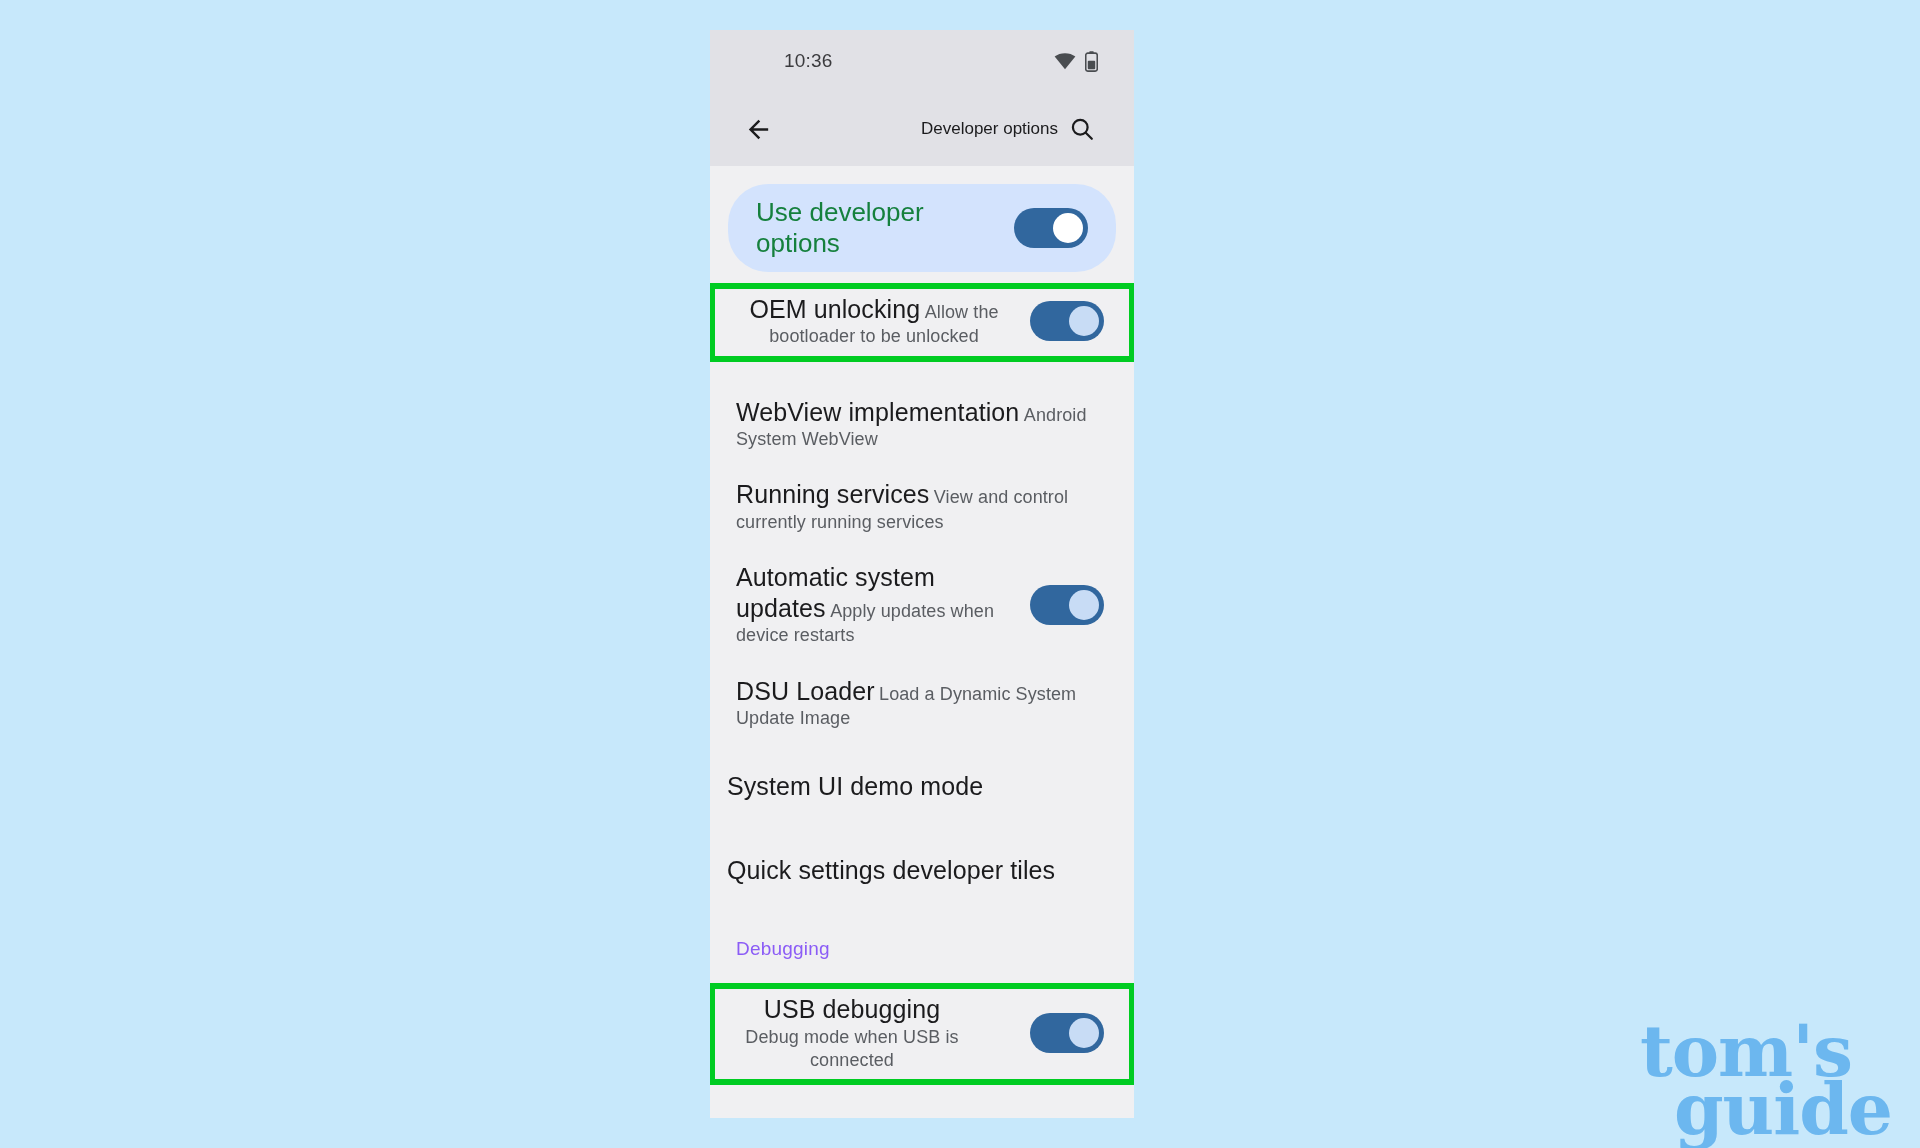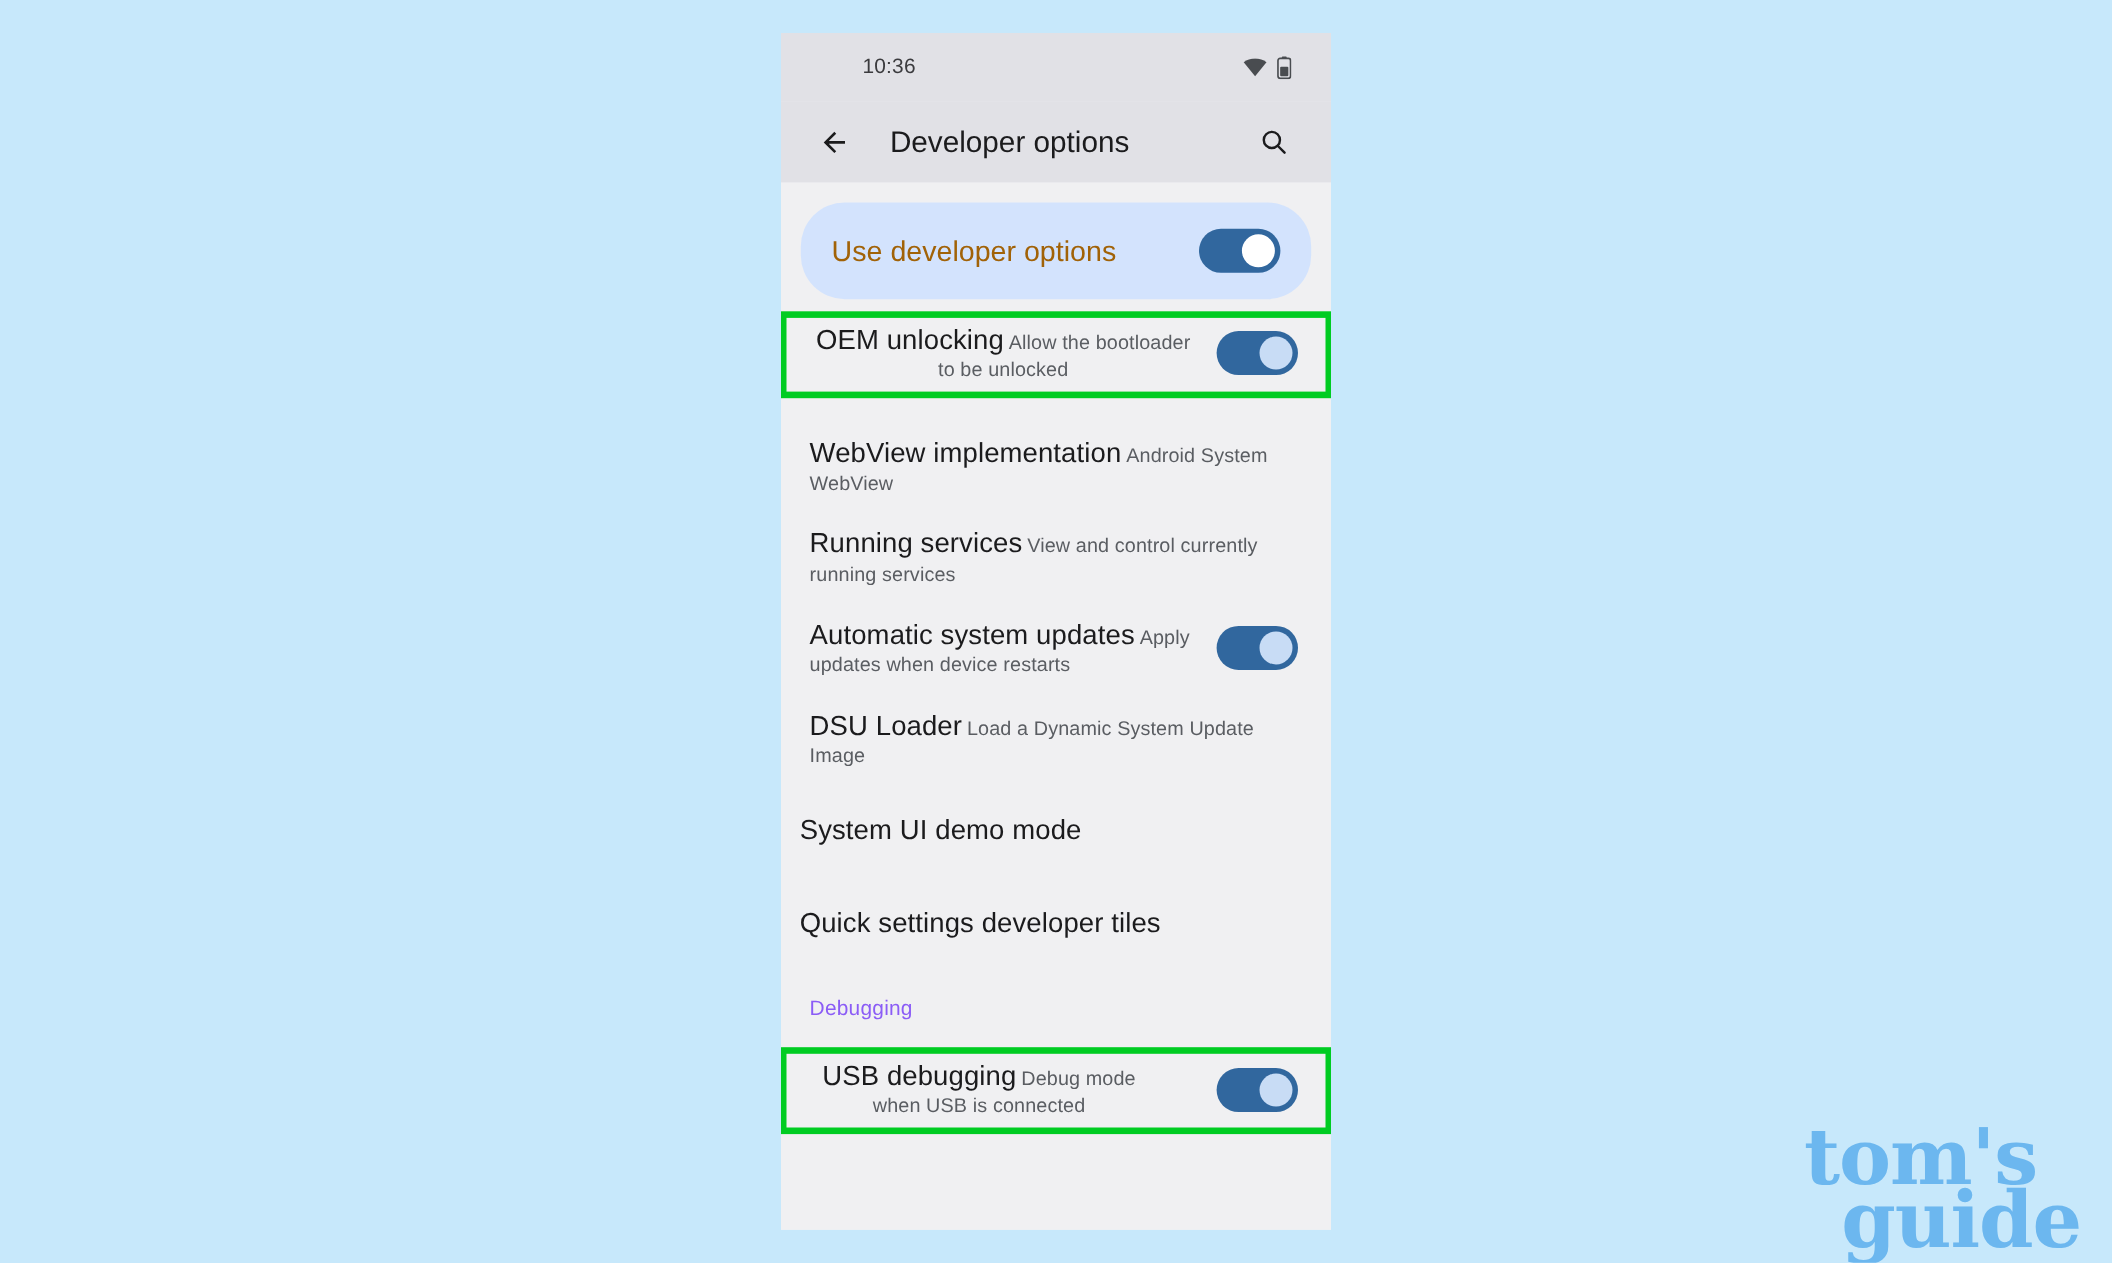--- a/index.html
+++ b/index.html
@@ -30,21 +30,21 @@
     letter-spacing: -1px;
     user-select: none;
   }
   .watermark .wm-line2 { margin-left: 34px; }
 
   
   .phone {
     position: absolute;
     left: 710px;
     top: 30px;
-    width: 500px;
+    width: 424px;
     height: 1088px;
     background: #f0f0f2;
     overflow: hidden;
   }
 
   
   .statusbar {
     height: 62px;
     background: #e1e1e6;
     display: flex;
@@ -81,24 +81,25 @@
     box-sizing: border-box;
   }
   .appbar-back {
     width: 48px; height: 48px;
     display: flex; align-items: center; justify-content: center;
     flex: 0 0 auto;
     cursor: pointer;
   }
   .appbar-title {
     flex: 1 1 auto;
-    font-size: 27px;
+    font-size: 17px;
     color: #1b1b1d;
     margin-left: 27px;
     white-space: nowrap;
+    text-align: right;
   }
   .appbar-search {
     width: 48px; height: 48px;
     display: flex; align-items: center; justify-content: center;
     flex: 0 0 auto;
     cursor: pointer;
   }
 
   
   .list {
@@ -115,21 +116,21 @@
     border-radius: 40px;
     height: 88px;
     display: flex;
     align-items: center;
     padding: 0 28px 0 28px;
     box-sizing: border-box;
     cursor: pointer;
   }
   .master-card .mc-label {
     font-size: 26px;
-    color: #a16207;
+    color: #15803d;
     flex: 1 1 auto;
   }
 
   .row {
     display: flex;
     align-items: center;
     padding: 0 30px 0 26px;
     min-height: 70px;
     box-sizing: border-box;
     position: relative;

